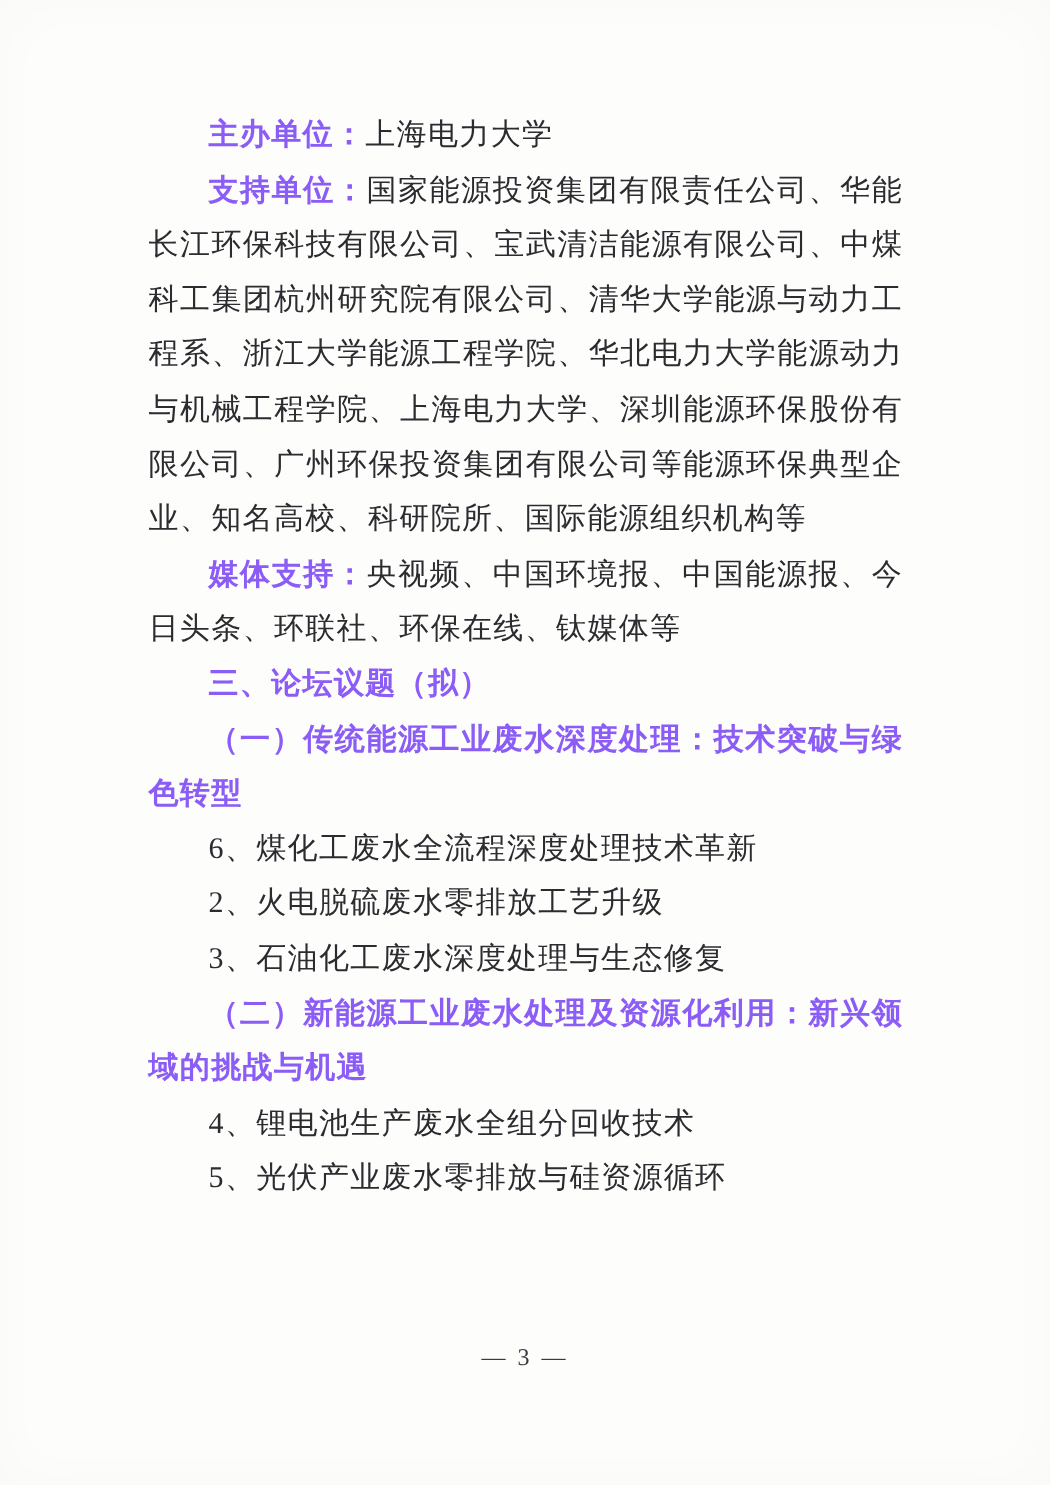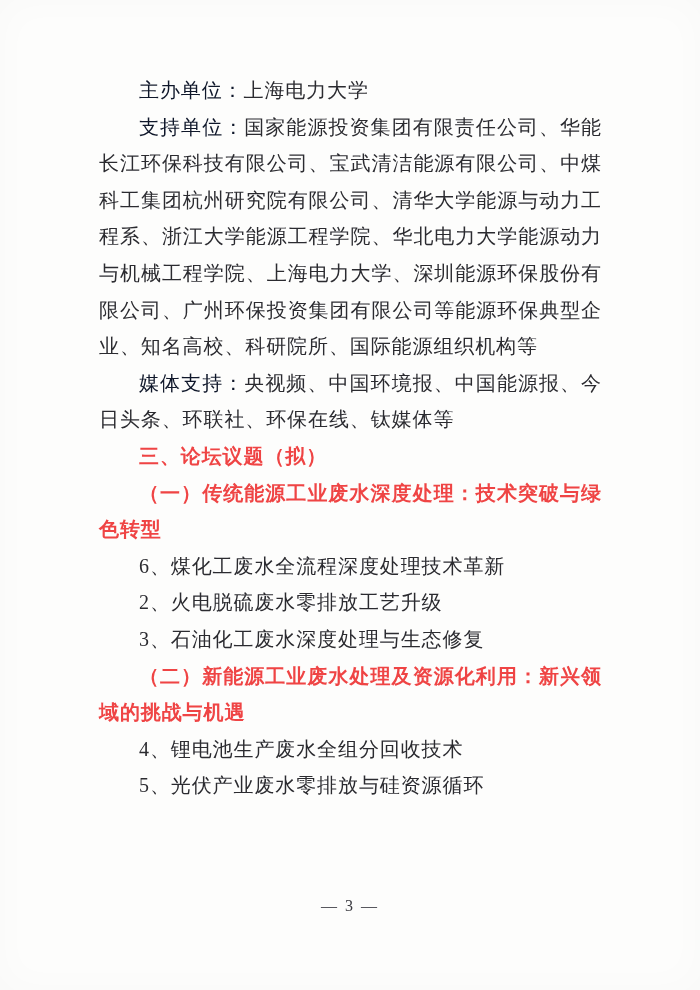--- a/index.html
+++ b/index.html
@@ -28,27 +28,27 @@
     margin: 0;
     font-size: 20px;
     line-height: 36.6px;
     letter-spacing: 0.9px;
     text-align: justify;
     text-align-last: left;
     text-indent: 2em;
     word-break: break-all;
   }
   .para .plabel {
-    font-weight: 400;
-    color: #0f172a;
+    font-weight: 700;
+    color: #8b5cf6;
     margin-top: 12px;
   }
   .para.bold {
     font-weight: 700;
-    color: #ef4444;
+    color: #8b5cf6;
   }
   .footer {
     position: absolute;
     top: 897px;
     left: 0;
     width: 100%;
     text-align: center;
     font-size: 16px;
     letter-spacing: 2px;
     color: #3a3a40;

